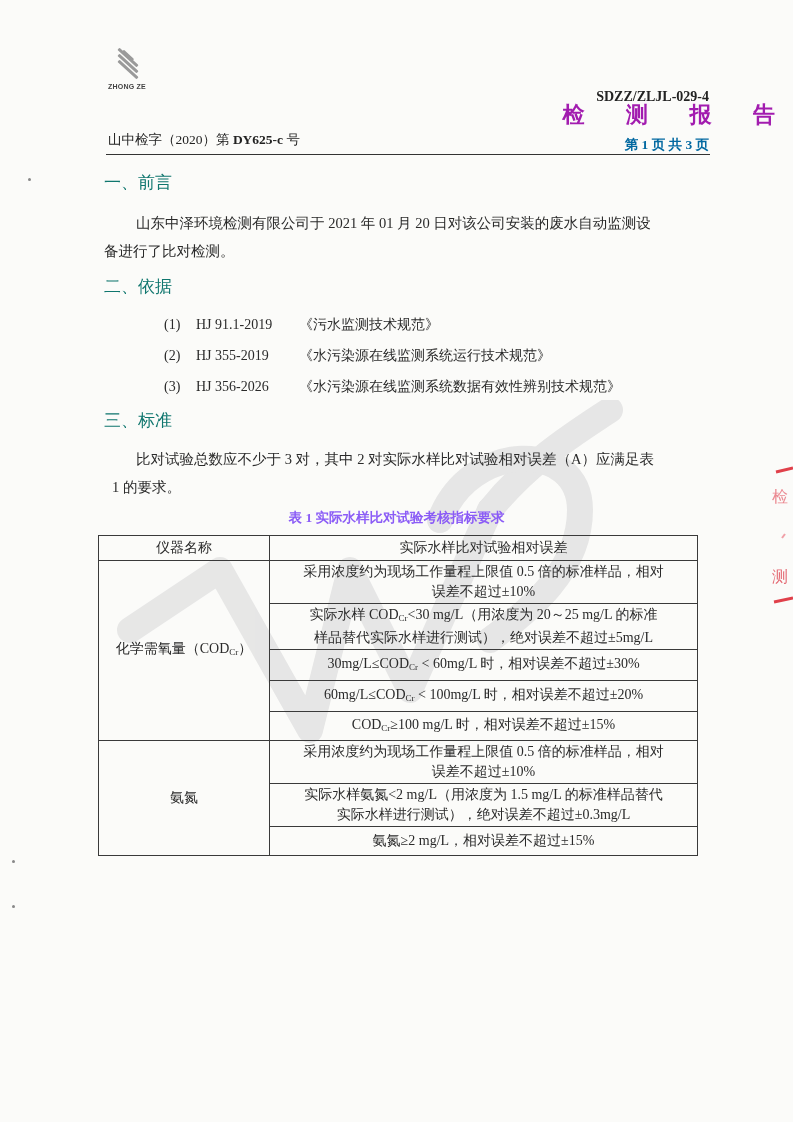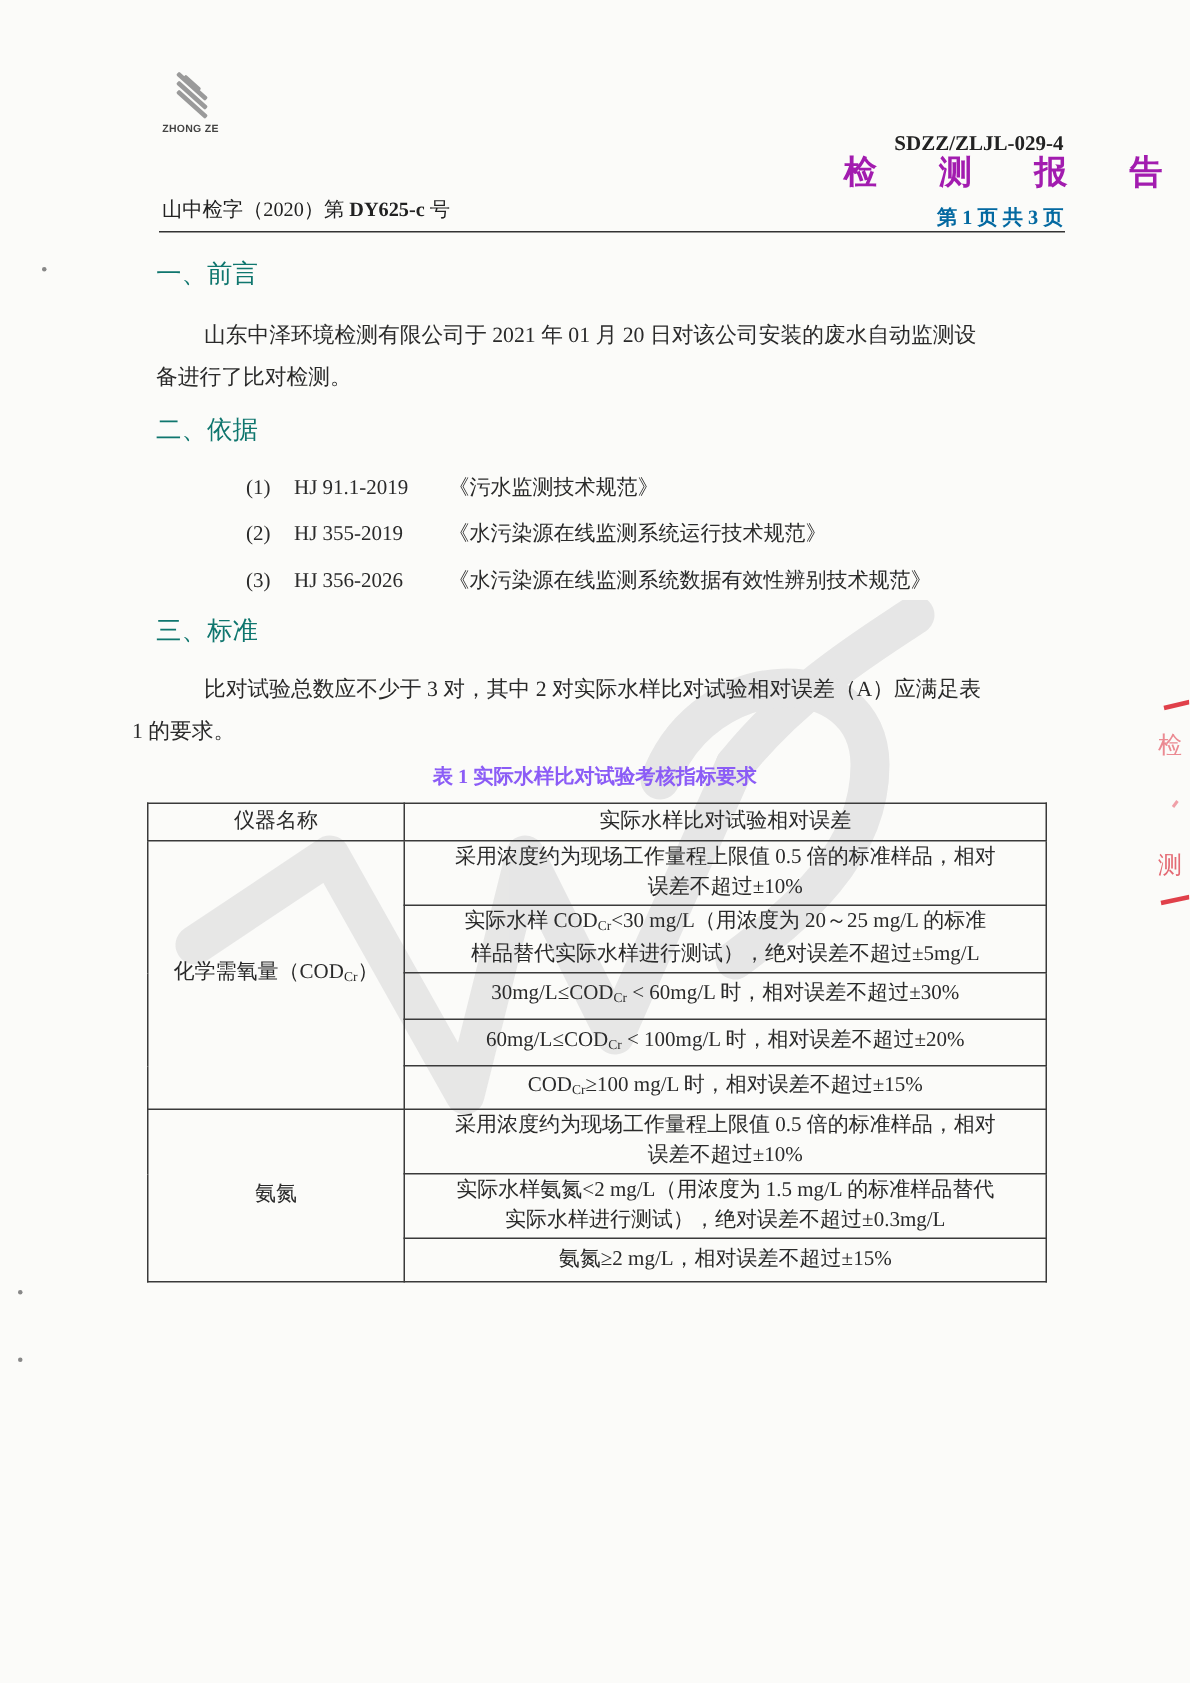--- a/index.html
+++ b/index.html
@@ -92,21 +92,21 @@
 </div>
 <div class="abs ref" style="top:347px;">
   <span class="n">(2)</span><span class="code">HJ 355-2019</span><span>《水污染源在线监测系统运行技术规范》</span>
 </div>
 <div class="abs ref" style="top:378px;">
   <span class="n">(3)</span><span class="code">HJ 356-2026</span><span>《水污染源在线监测系统数据有效性辨别技术规范》</span>
 </div>
 
 <div class="abs h1" style="top:409px;">三、标准</div>
 <div class="abs p" style="left:136px; top:450px;">比对试验总数应不少于 3 对，其中 2 对实际水样比对试验相对误差（A）应满足表</div>
-<div class="abs p" style="left:88px; top:478px;">1 的要求。</div>
+<div class="abs p" style="left:112px; top:478px;">1 的要求。</div>
 
 <div class="abs caption">表 1   实际水样比对试验考核指标要求</div>
 <table class="t1">
   <tbody>
       <tr>
     <td class="name" style="height:22px;">仪器名称</td>
     <td>实际水样比对试验相对误差</td>
   </tr>
   <tr>
     <td class="name" rowspan="5"><span>化学需氧量（COD</span><sub>Cr</sub><span>）</span></td>

